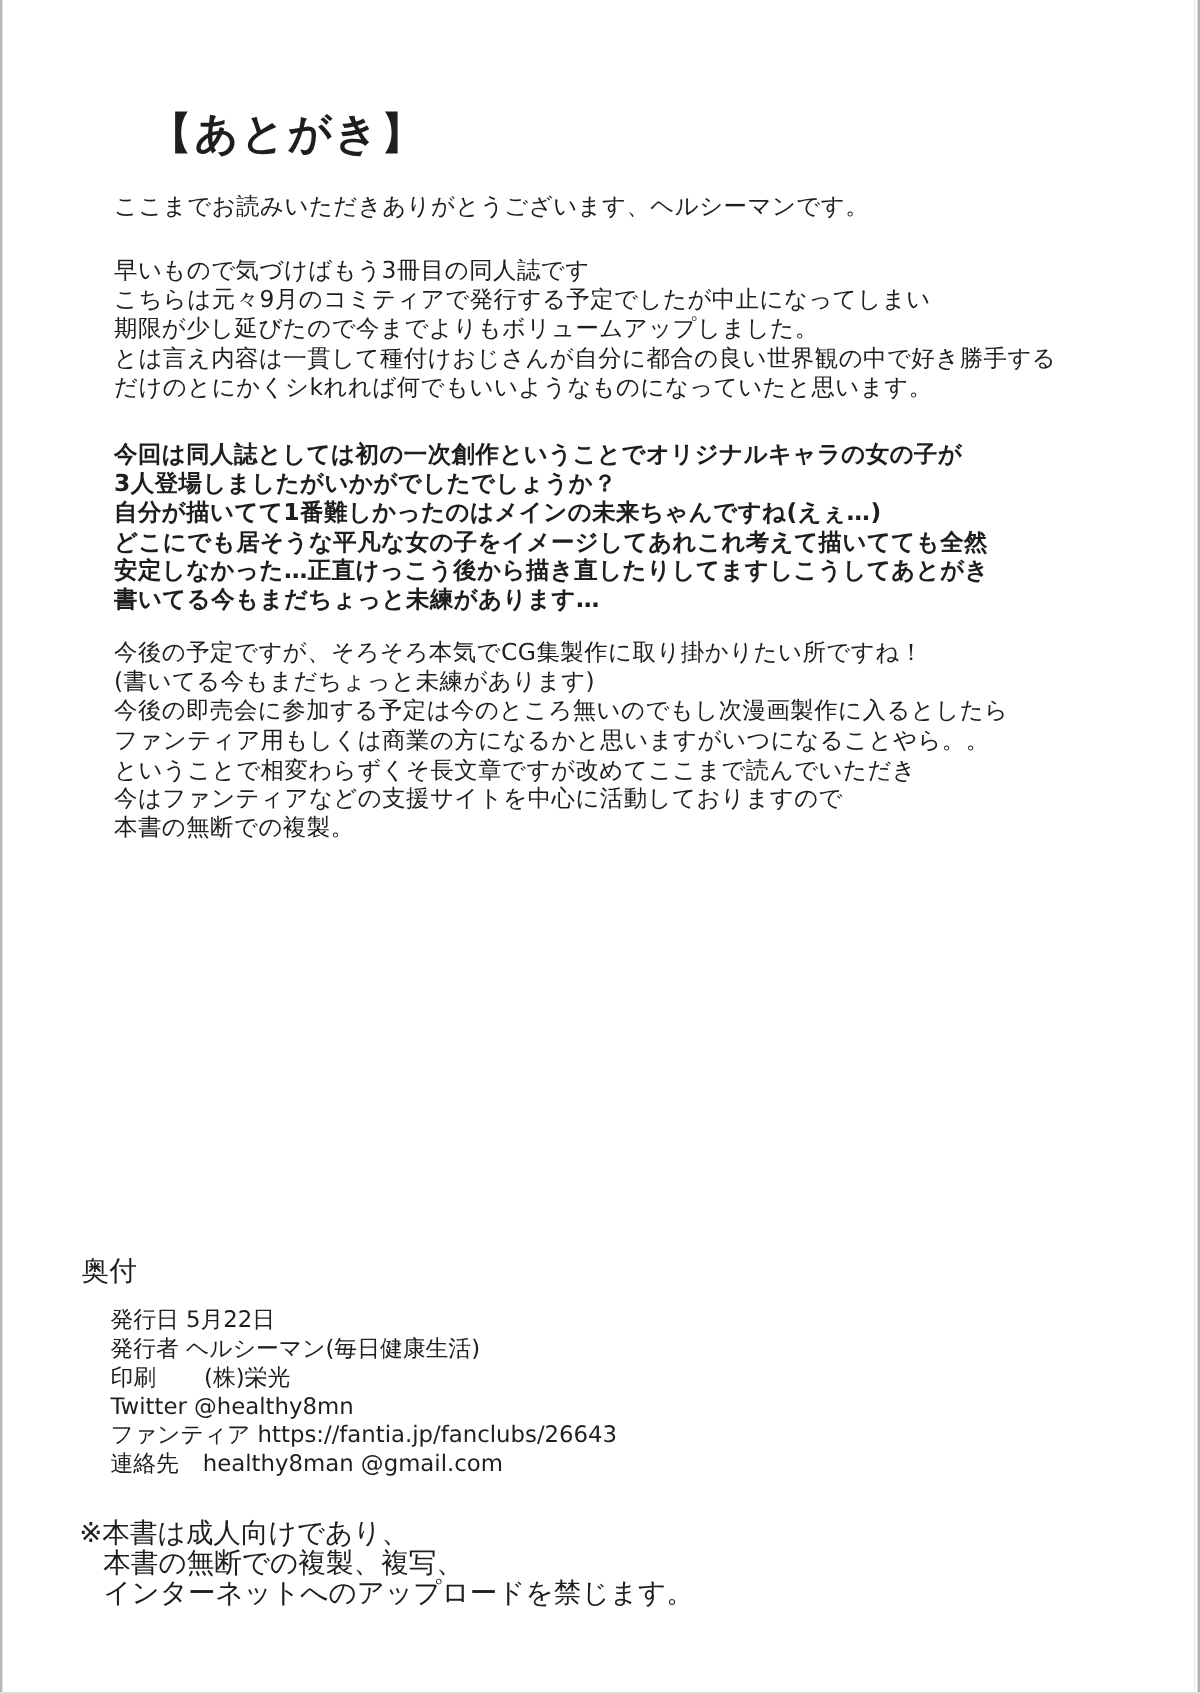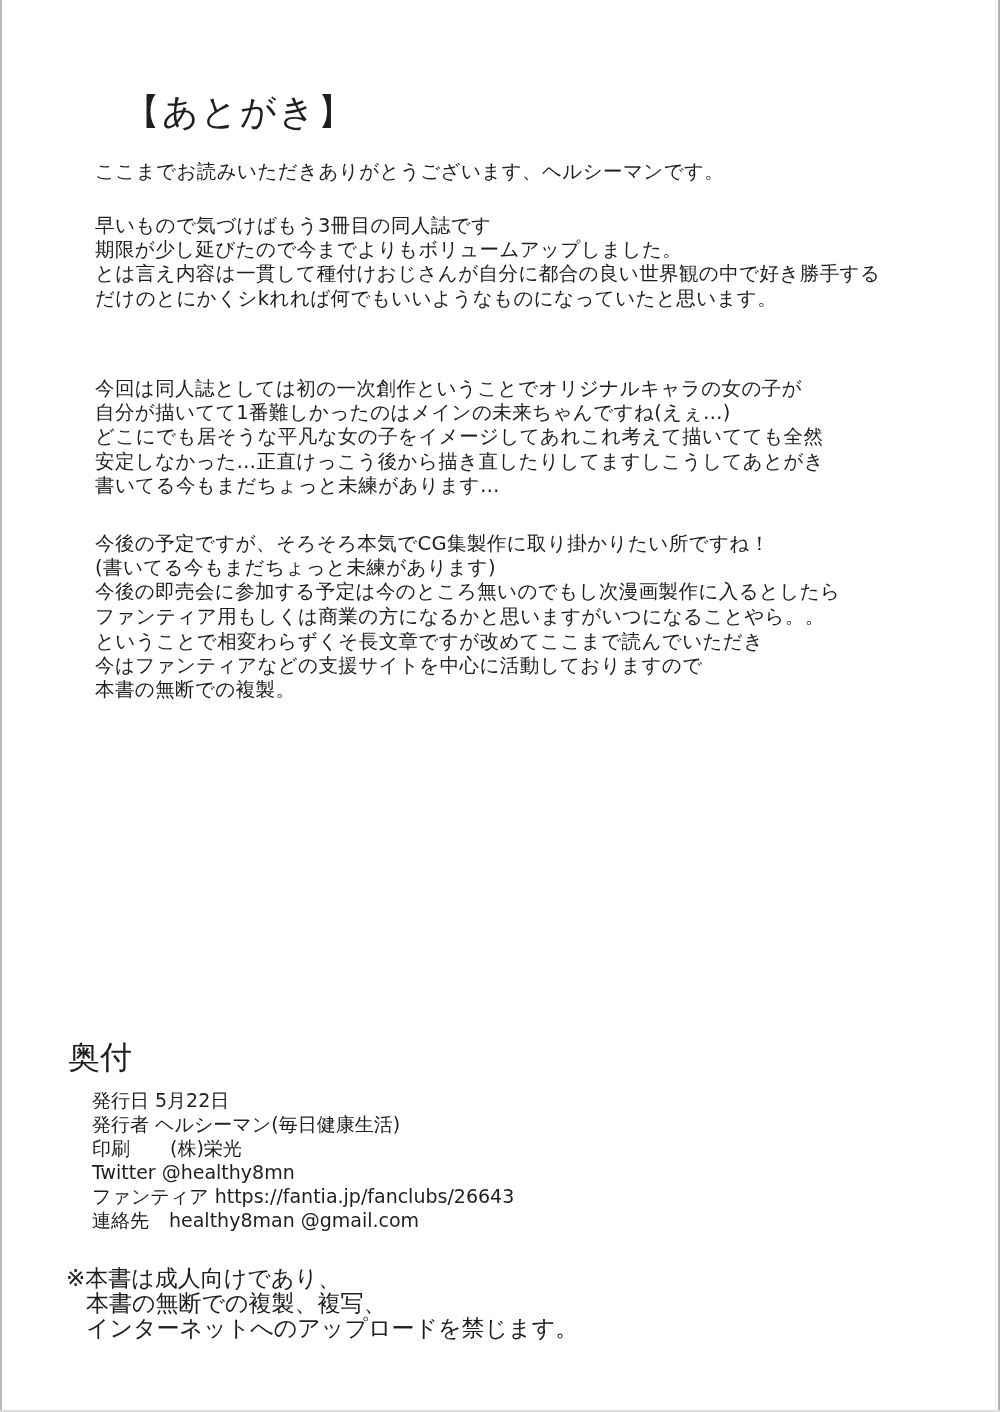--- a/index.html
+++ b/index.html
@@ -18,21 +18,21 @@
       font-size: 36px; letter-spacing: 2px; line-height: 48px; white-space: nowrap;
     }
     .para {
       position: absolute; left: 95px;
       font-size: 19.5px; line-height: 24.2px; white-space: nowrap; letter-spacing: 0.4px;
     }
     .para .line { display: block; height: 24.2px; }
 
     .colophon-title {
       position: absolute; left: 68px; top: 1040px;
-      font-size: 32px; line-height: 40px; white-space: nowrap; font-family: Liberation Mono, monospace;
+      font-size: 23px; line-height: 40px; white-space: nowrap;
     }
     .colophon-list {
       position: absolute; left: 92px; top: 1088px;
       font-size: 19px; line-height: 24px; white-space: nowrap;
     }
     .colophon-row { display: block; height: 24px; }
     .colophon-row .label { display: inline-block; }
     .colophon-row .value { display: inline-block; margin-left: 6px; }
     .colophon-row.print .value { margin-left: 40px; }
     .colophon-row.contact .value { margin-left: 20px; }
@@ -45,35 +45,37 @@
     .notice .indent { padding-left: 20px; }
   </style>
 </head>
 <body>
 
 <div class="page-edge-left"></div>
 <div class="page-edge-right"></div>
 <div class="page-edge-right-inner"></div>
 <div class="page-edge-bottom"></div>
 
-<h1 class="afterword-title" style="margin:0;font-weight:normal;">【あとがき】</h1>
+<h1 class="afterword-title" style="margin:0;font-weight:bold;">【あとがき】</h1>
 
 <div class="para" style="top:160px;">
   <span class="line">ここまでお読みいただきありがとうございます、ヘルシーマンです。</span>
 </div>
 
 <div class="para" style="top:214px;">
   <span class="line">早いもので気づけばもう3冊目の同人誌です</span>
+  <span class="line">こちらは元々9月のコミティアで発行する予定でしたが中止になってしまい</span>
   <span class="line">期限が少し延びたので今までよりもボリュームアップしました。</span>
   <span class="line">とは言え内容は一貫して種付けおじさんが自分に都合の良い世界観の中で好き勝手する</span>
   <span class="line">だけのとにかくシkれれば何でもいいようなものになっていたと思います。</span>
 </div>
 
-<div class="para" style="top:377px;">
+<div class="para" style="top:367px;font-weight:bold;">
   <span class="line">今回は同人誌としては初の一次創作ということでオリジナルキャラの女の子が</span>
+  <span class="line">3人登場しましたがいかがでしたでしょうか？</span>
   <span class="line">自分が描いてて1番難しかったのはメインの未来ちゃんですね(えぇ…)</span>
   <span class="line">どこにでも居そうな平凡な女の子をイメージしてあれこれ考えて描いてても全然</span>
   <span class="line">安定しなかった…正直けっこう後から描き直したりしてますしこうしてあとがき</span>
   <span class="line">書いてる今もまだちょっと未練があります…</span>
 </div>
 
 <div class="para" style="top:532px;">
   <span class="line">今後の予定ですが、そろそろ本気でCG集製作に取り掛かりたい所ですね！</span>
   <span class="line">(書いてる今もまだちょっと未練があります)</span>
   <span class="line">今後の即売会に参加する予定は今のところ無いのでもし次漫画製作に入るとしたら</span>

